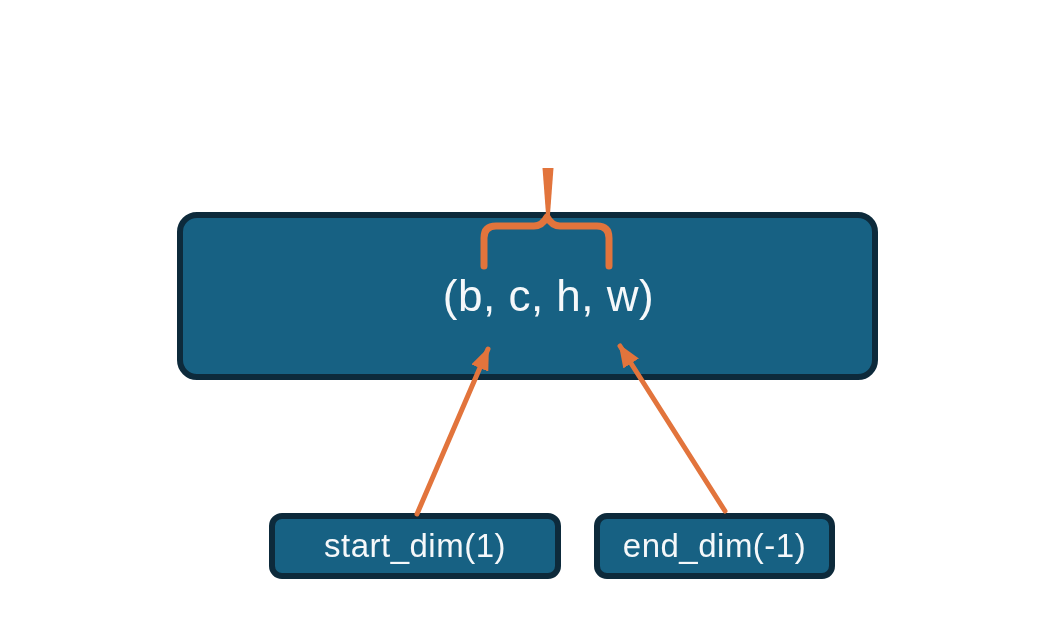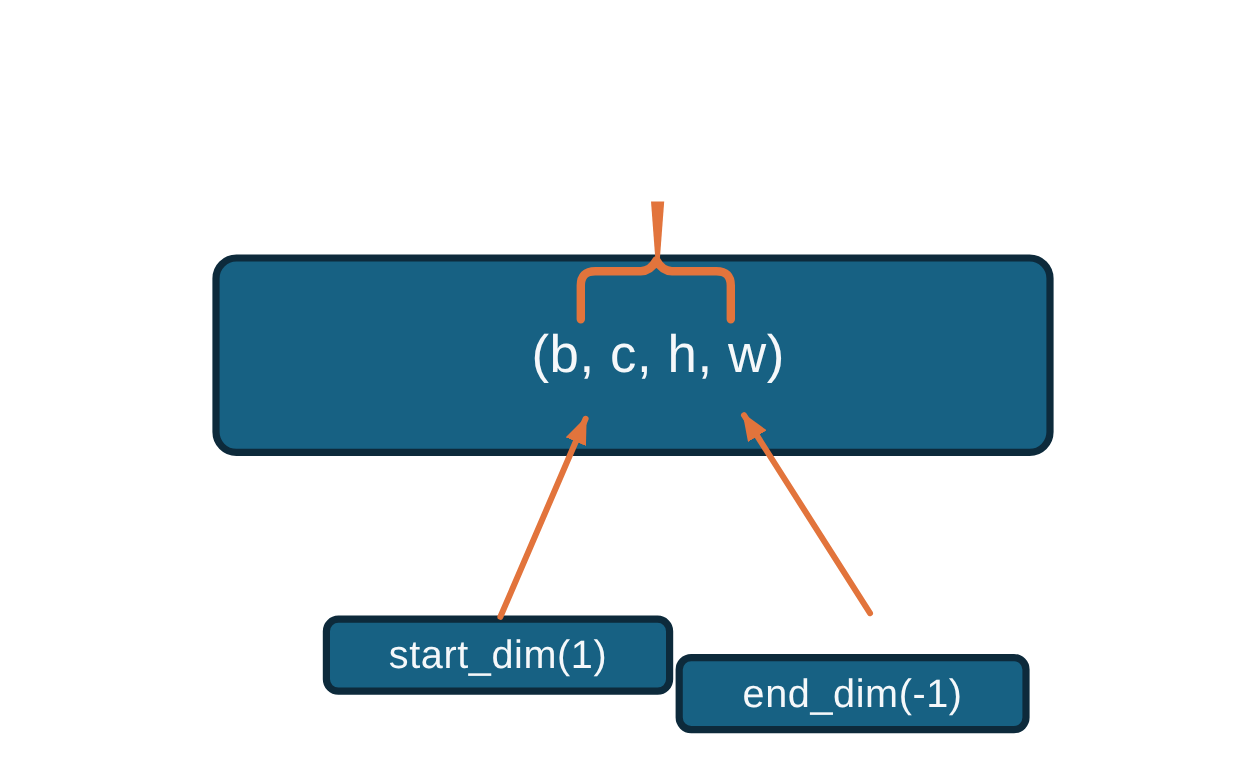--- a/index.html
+++ b/index.html
@@ -38,21 +38,21 @@
     font-size: 44px;
     padding-left: 42px;
   }
   .node-small {
     top: 513px;
     height: 66px;
     border-radius: 13px;
     font-size: 33px;
   }
   .node-start { left: 269px; width: 292px; }
-  .node-end   { left: 563px; width: 295px; margin-top: 32px; }
+  .node-end   { left: 594px; width: 241px; }
   .node-label { white-space: nowrap; letter-spacing: 0.5px; }
   .overlay {
     position: absolute;
     left: 0; top: 0;
     width: 1038px; height: 632px;
     pointer-events: none;
   }
   .connector-stroke {
     stroke: var(--connector, #e2743c);
     fill: none;

